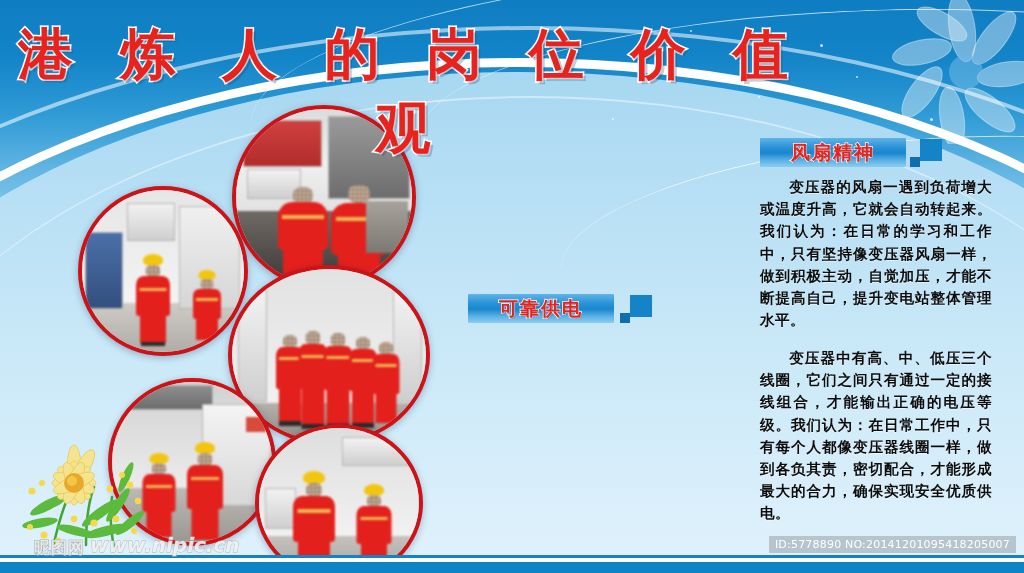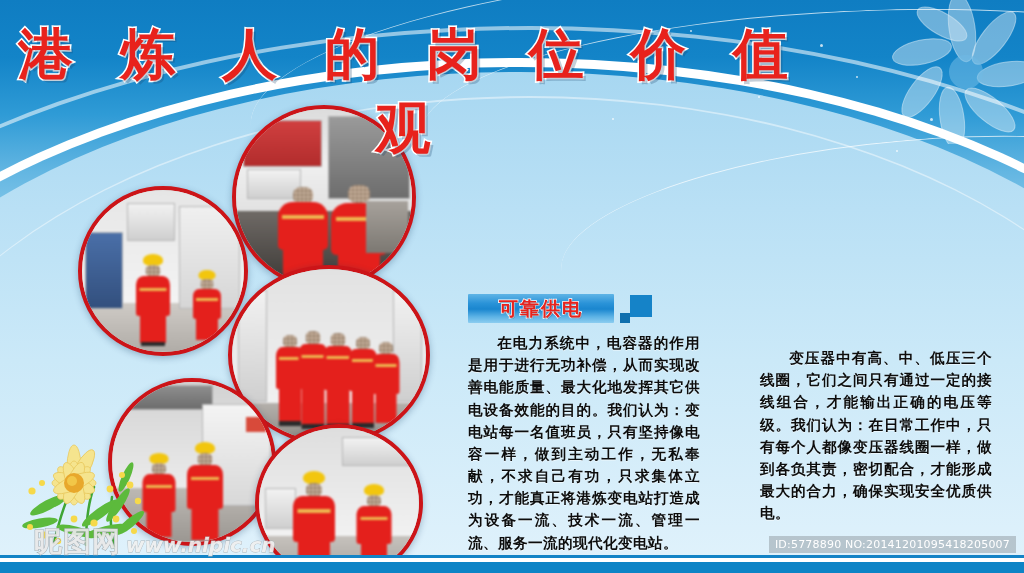--- a/index.html
+++ b/index.html
@@ -312,21 +312,21 @@
     position: absolute;
     left: 34px;
     bottom: 17px;
     z-index: 35;
     display: flex;
     align-items: flex-end;
     gap: 5px;
     opacity: 0.92;
   }
   .wm-cn {
-    font-size: 28px;
+    font-size: 16px;
     font-weight: bold;
     letter-spacing: 1px;
     color: #e9e9e9;
     -webkit-text-stroke: 1px #9aa3a8;
     paint-order: stroke fill;
     line-height: 1;
   }
   .wm-url {
     font-size: 20px;
     font-style: italic;
@@ -580,23 +580,31 @@
   <div class="block" style="left:468px; top:108px; width:232px;">
   </div>
 
   <div class="block" style="left:468px; top:294px; width:232px;">
     <div class="badge">
       <div class="badge-bar"></div>
       <div class="badge-label">可靠供电</div>
       <div class="sq-big" style="left:162px;"></div>
       <div class="sq-small" style="left:152px;"></div>
     </div>
-    <div class="body-text">在电力系统中，电容器的作用是用于进行无功补偿，从而实现改善电能质量、最大化地发挥其它供电设备效能的目的。我们认为：变电站每一名值班员，只有坚持像电容一样，做到主动工作，无私奉献，不求自己有功，只求集体立功，才能真正将港炼变电站打造成为设备一流、技术一流、管理一流、服务一流的现代化变电站。</div>
-  </div>
-
+  </div>
+
+  <div class="block" style="left:760px; top:138px; width:232px;">
+    <div class="badge">
+      <div class="badge-bar"></div>
+      <div class="badge-label">风扇精神</div>
+      <div class="sq-big" style="left:160px;"></div>
+      <div class="sq-small" style="left:150px;"></div>
+    </div>
+    <div class="body-text">变压器的风扇一遇到负荷增大或温度升高，它就会自动转起来。我们认为：在日常的学习和工作中，只有坚持像变压器风扇一样，做到积极主动，自觉加压，才能不断提高自己，提升变电站整体管理水平。</div>
+  </div>
 
   <div class="block" style="left:760px; top:338px; width:232px;">
     <div class="body-text">变压器中有高、中、低压三个线圈，它们之间只有通过一定的接线组合，才能输出正确的电压等级。我们认为：在日常工作中，只有每个人都像变压器线圈一样，做到各负其责，密切配合，才能形成最大的合力，确保实现安全优质供电。</div>
   </div>
 
   <div class="id-badge">ID:5778890 NO:20141201095418205007</div>
 
   <div class="watermark">
     <span class="wm-cn">昵图网</span>
     <span class="wm-url">www.nipic.cn</span>

